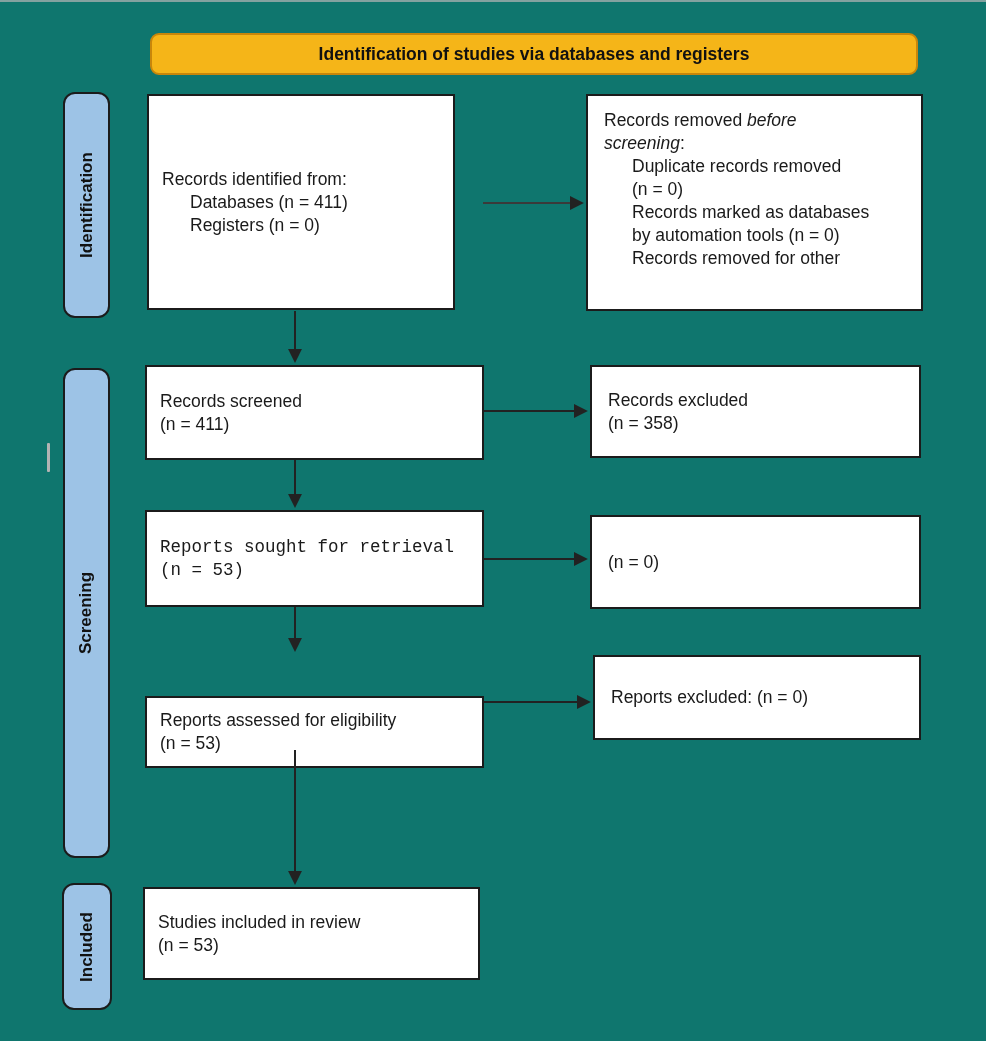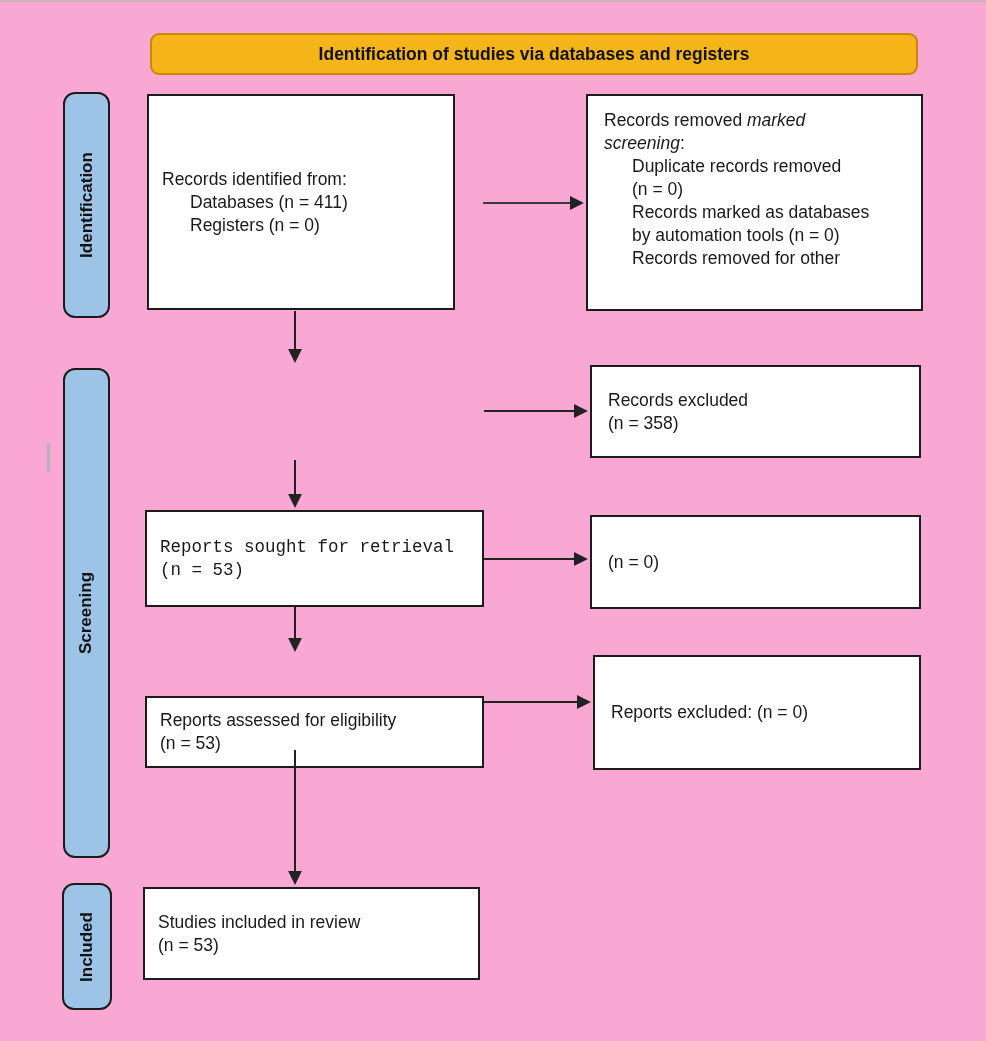--- a/index.html
+++ b/index.html
@@ -1,19 +1,19 @@
 <!DOCTYPE html>
 <html><head>
 <meta charset="utf-8">
 <style>
   html,body{margin:0;padding:0;background:#ffffff;}
   .page{
     position:relative;
     width:986px;height:1041px;
-    background:#f9a8d4;
+    background:#0f766e;
     font-family:"Liberation Sans", sans-serif;
     color:#1a1a1a;
     overflow:hidden;
   }
   .top-edge{
     position:absolute;left:0;top:0;width:986px;height:2px;
     background:#b5b5b5;opacity:.7;
   }
   .banner{
     position:absolute;left:150px;top:33px;width:768px;height:42px;
@@ -77,50 +77,54 @@
 
   <div class="tick"></div>
 
   <div class="fbox v-center" style="left:147px;top:94px;width:308px;height:216px;">
     <div>Records identified from:</div>
     <div class="indent">Databases (n = 411)</div>
     <div class="indent">Registers (n = 0)</div>
   </div>
 
   <div class="fbox t-top" style="left:586px;top:94px;width:337px;height:217px;padding-left:16px;">
-    <div><span>Records removed </span><i>marked</i></div>
+    <div><span>Records removed </span><i>before</i></div>
     <div><i>screening</i><span>:</span></div>
     <div class="indent">Duplicate records removed</div>
     <div class="indent">(n = 0)</div>
     <div class="indent">Records marked as databases</div>
     <div class="indent">by automation tools (n = 0)</div>
     <div class="indent">Records removed for other</div>
   </div>
 
+  <div class="fbox v-center" style="left:145px;top:365px;width:339px;height:95px;">
+    <div>Records screened</div>
+    <div>(n = 411)</div>
+  </div>
 
   <div class="fbox v-center" style="left:590px;top:365px;width:331px;height:93px;padding-left:16px;">
     <div>Records excluded</div>
     <div>(n = 358)</div>
   </div>
 
   <div class="fbox v-center" style="left:145px;top:510px;width:339px;height:97px;font-family:Liberation Mono, monospace;">
     <div>Reports sought for retrieval</div>
     <div>(n = 53)</div>
   </div>
 
   <div class="fbox v-center" style="left:590px;top:515px;width:331px;height:94px;padding-left:16px;">
     <div>(n = 0)</div>
   </div>
 
   <div class="fbox v-center" style="left:145px;top:654px;width:339px;height:72px;margin-top:42px;">
     <div>Reports assessed for eligibility</div>
     <div>(n = 53)</div>
   </div>
 
-  <div class="fbox v-center" style="left:593px;top:655px;width:328px;height:115px;padding-left:16px;">
+  <div class="fbox v-center" style="left:593px;top:655px;width:328px;height:85px;padding-left:16px;">
     <div>Reports excluded: (n = 0)</div>
   </div>
 
   <div class="fbox v-center" style="left:143px;top:887px;width:337px;height:93px;">
     <div>Studies included in review</div>
     <div>(n = 53)</div>
   </div>
 
   <svg class="arrows" width="986" height="1041" viewBox="0 0 986 1041">
     <defs>

